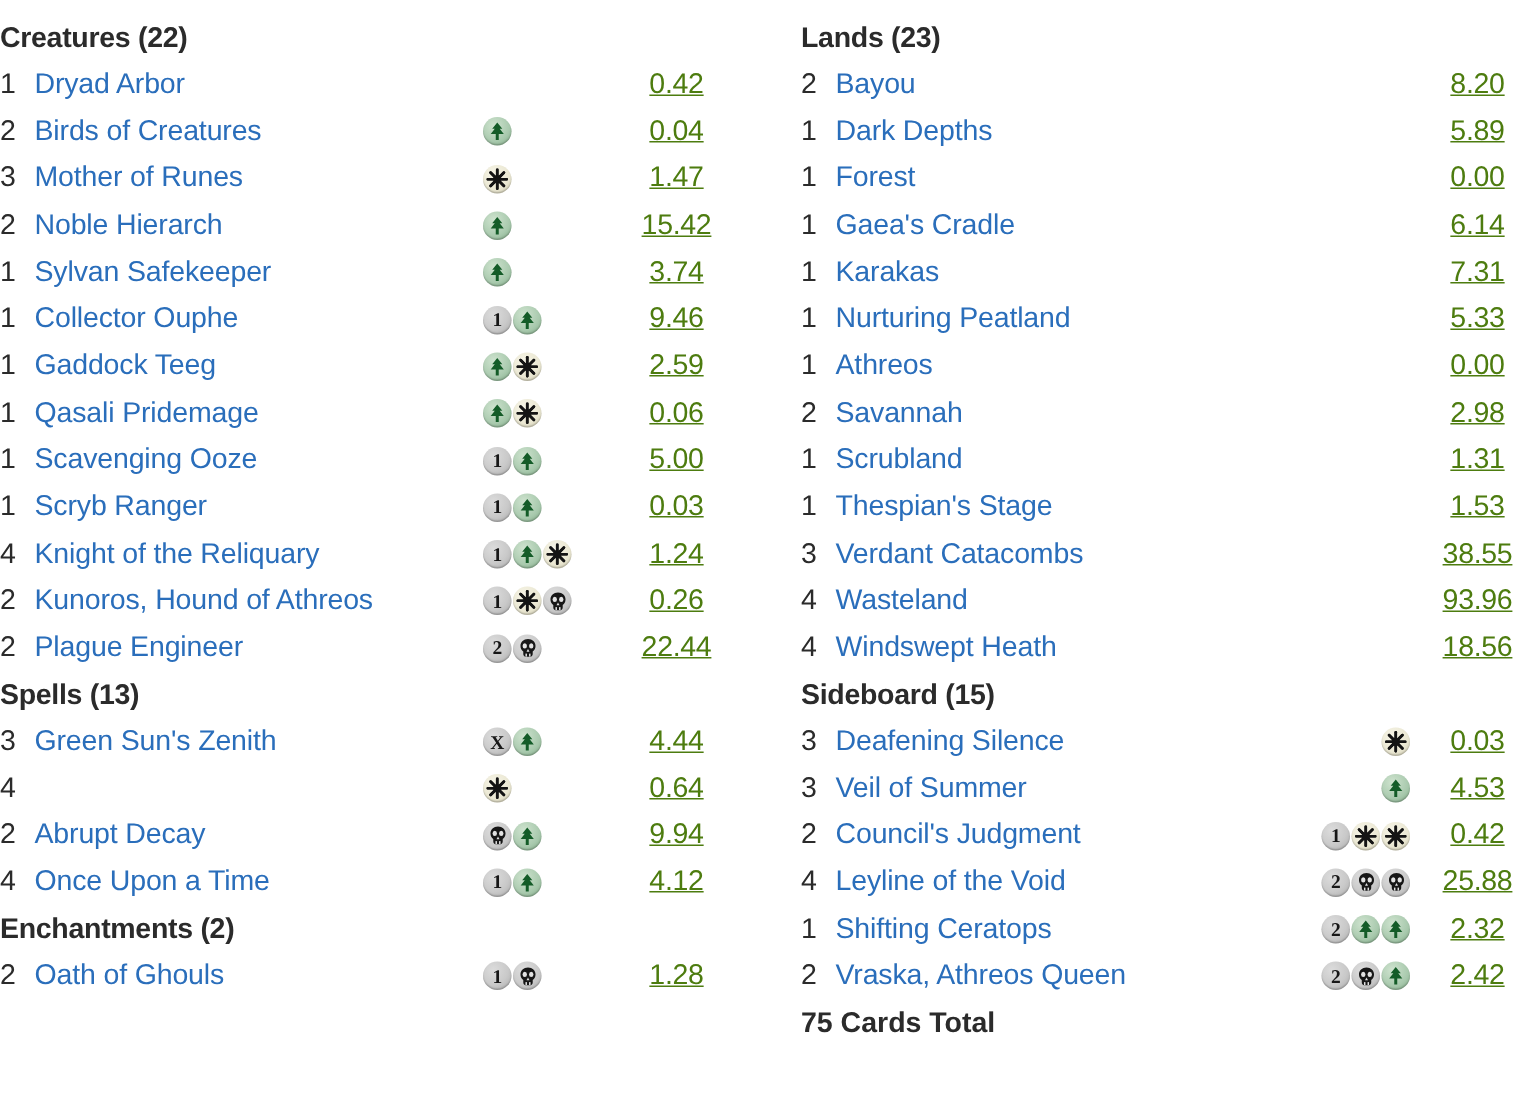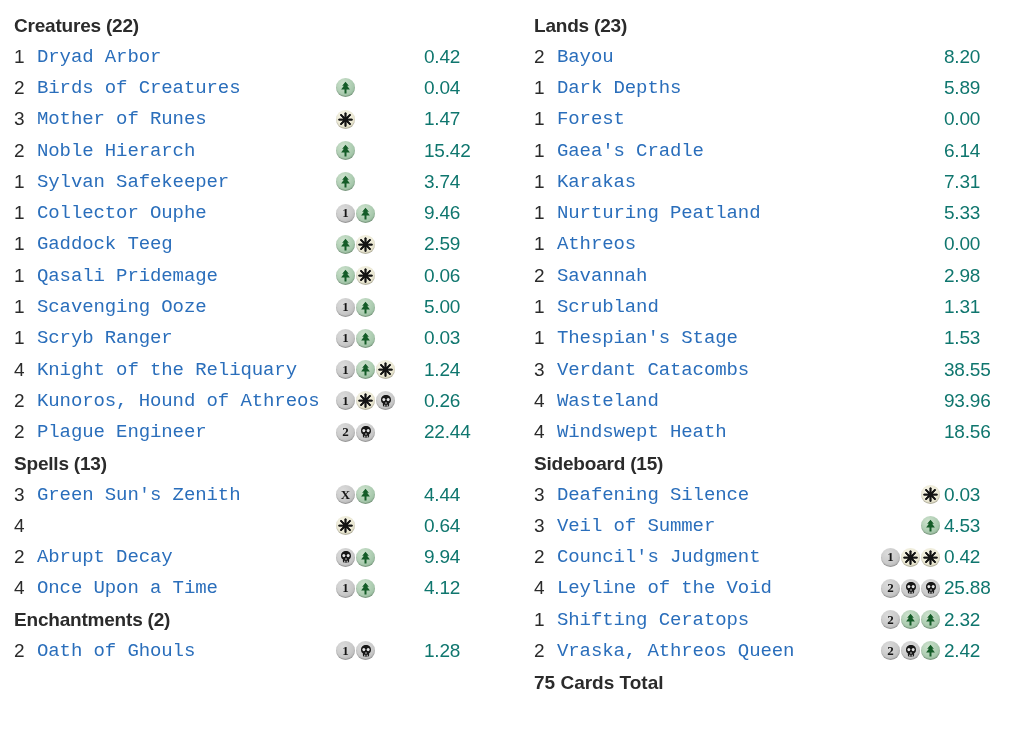--- a/index.html
+++ b/index.html
@@ -12,21 +12,21 @@
   #deck {
     position: relative;
     width: 1024px; height: 734px;
     overflow: hidden;
   }
   .column {
     position: absolute;
     top: 10px;
     width: 492px;
   }
-  .col-left  { left: 14px; }
+  .col-left  { left: 0; }
   .col-right { left: 534px; }
 
   .section-header {
     font-size: 19px;
     font-weight: bold;
     color: #2b2b2b;
     letter-spacing: -0.2px;
     height: 31px;
     line-height: 31px;
     white-space: nowrap;
@@ -45,21 +45,20 @@
     text-align: left;
     flex: none;
   }
   .card-name {
     font-size: 19px;
     color: #2a6ebb;
     margin-left: 7px;
     flex: none;
     cursor: pointer;
     letter-spacing: -0.1px;
-    font-family: Liberation Mono, monospace;
   }
   .spacer { flex: 1 1 auto; }
 
   
   .mana {
     flex: none;
     display: flex;
     align-items: center;
     gap: 1px;
   }
@@ -97,25 +96,26 @@
   }
   
   .sym-b {
     background: radial-gradient(circle at 38% 30%, #dedede 0%, #c8c8c8 60%, #a6a6a6 100%);
     box-shadow: inset 0 -1px 1px rgba(0,0,0,.22);
   }
   .sym svg { display: block; }
 
   .price {
     font-size: 19px;
-    color: #0f766e;
+    color: #4d7c0f;
     width: 82px;
-    text-align: left;
+    text-align: center;
     flex: none;
     letter-spacing: -0.2px;
+    text-decoration: underline;
   }
   .col-left .price  { margin-left: 2px; }
   .col-right .price { margin-left: 4px; }
 
   .total-row {
     font-size: 19px;
     font-weight: bold;
     color: #2b2b2b;
     height: 31px;
     line-height: 31px;

